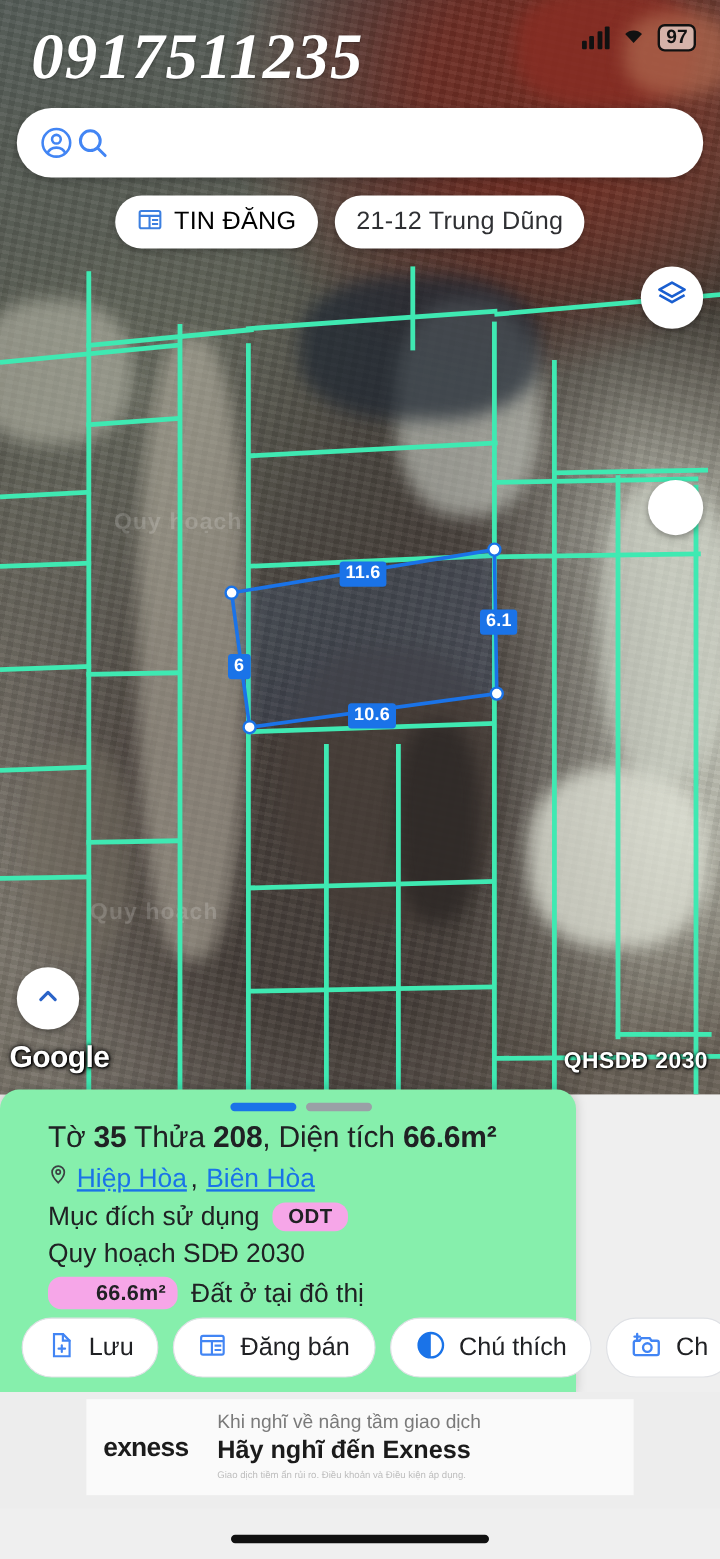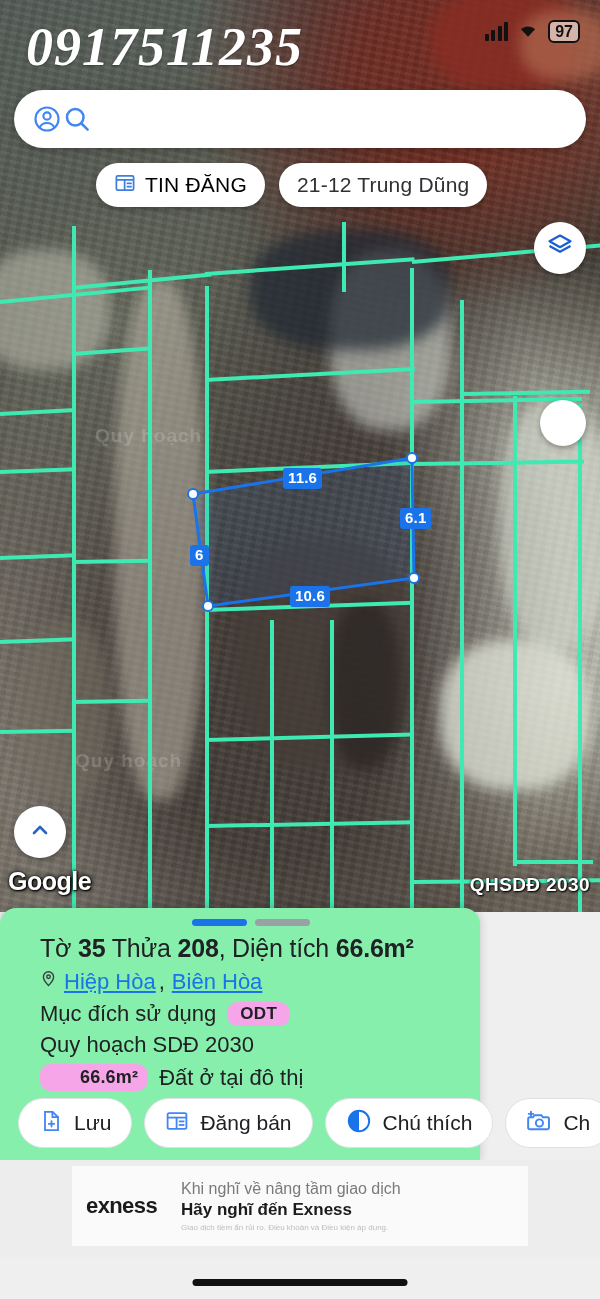--- a/index.html
+++ b/index.html
@@ -144,21 +144,21 @@
   }
   .act-label { font-size:21px; color:#202124; }
 
   
   .adwrap { position:absolute; left:0; top:1160px; width:600px; height:97px; background:#ededed; z-index:40; }
   .ad { position:absolute; left:72px; top:6px; width:456px; height:80px; background:#fafafa;
         display:flex; align-items:center; padding:0 14px; }
   .ad-brand { font-size:22px; font-weight:700; color:#1b1b1b; letter-spacing:-.6px; flex:0 0 auto; }
   .ad-copy { flex:1; margin-left:24px; }
   .ad-l1 { font-size:16px; color:#7a7a7a; line-height:1.25; }
-  .ad-l2 { font-size:17px; font-weight:700; color:#1b1b1b; line-height:1.25; }
+  .ad-l2 { font-size:21px; font-weight:700; color:#1b1b1b; line-height:1.25; }
   .ad-l3 { font-size:8px; color:#bdbdbd; line-height:1.3; margin-top:3px; }
   .ad-cta { flex:0 0 auto; background:#FFD60A; border-radius:3px; padding:11px 18px;
             font-size:14px; font-weight:700; color:#1b1b1b; }
 
   
   .homebar { position:absolute; left:0; top:1257px; width:600px; height:42px; background:#efefef; z-index:45; }
   .home-ind { position:absolute; left:50%; transform:translateX(-50%); top:22px;
               width:215px; height:7px; border-radius:4px; background:#101010; }
 </style>
 </head>

